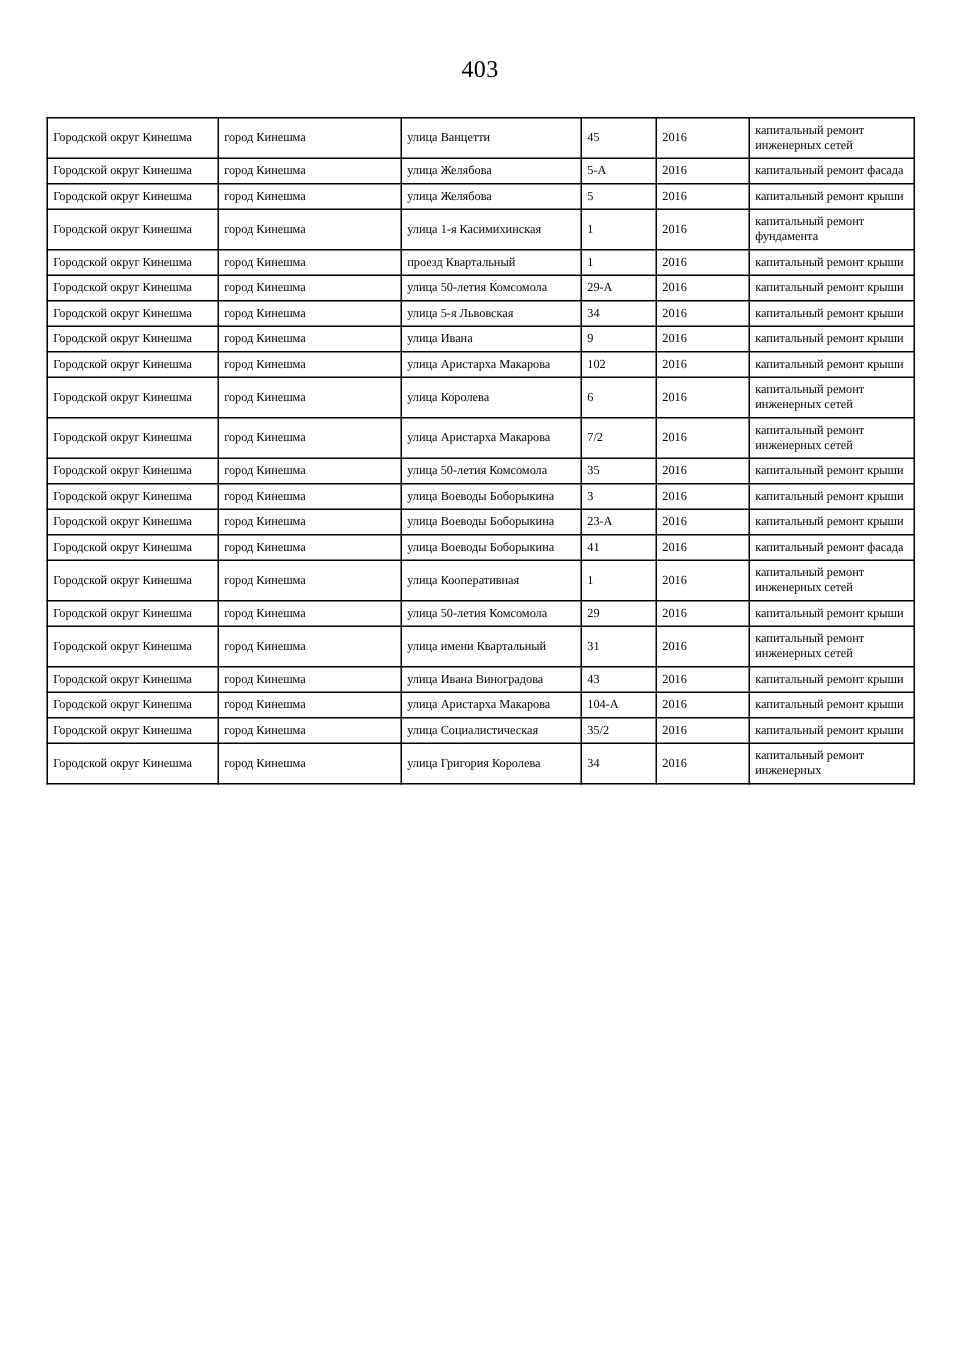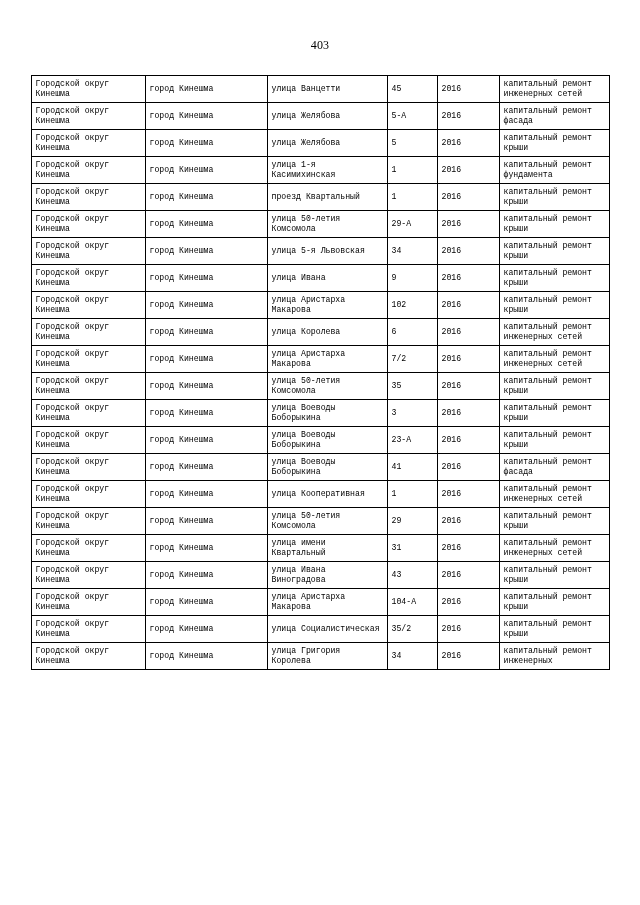--- a/index.html
+++ b/index.html
@@ -16,31 +16,30 @@
   }
   .page {
     width: 640px;
     height: 905px;
     box-sizing: border-box;
     padding: 0;
     position: relative;
   }
   .page-number {
     text-align: center;
-    font-size: 12px;
+    font-size: 16px;
     margin-top: 38px;
     margin-bottom: 22px;
     letter-spacing: 0.2px;
   }
   table.doc-table {
     border-collapse: collapse;
     margin: 0 auto;
     width: 578px;
     table-layout: fixed;
-    font-family: Liberation Mono, monospace;
   }
   table.doc-table td {
     border: 1px solid #000000;
     font-size: 8.2px;
     line-height: 1.22;
     padding: 3px 4px 3px 4px;
     vertical-align: middle;
     word-wrap: break-word;
     overflow-wrap: break-word;
   }

